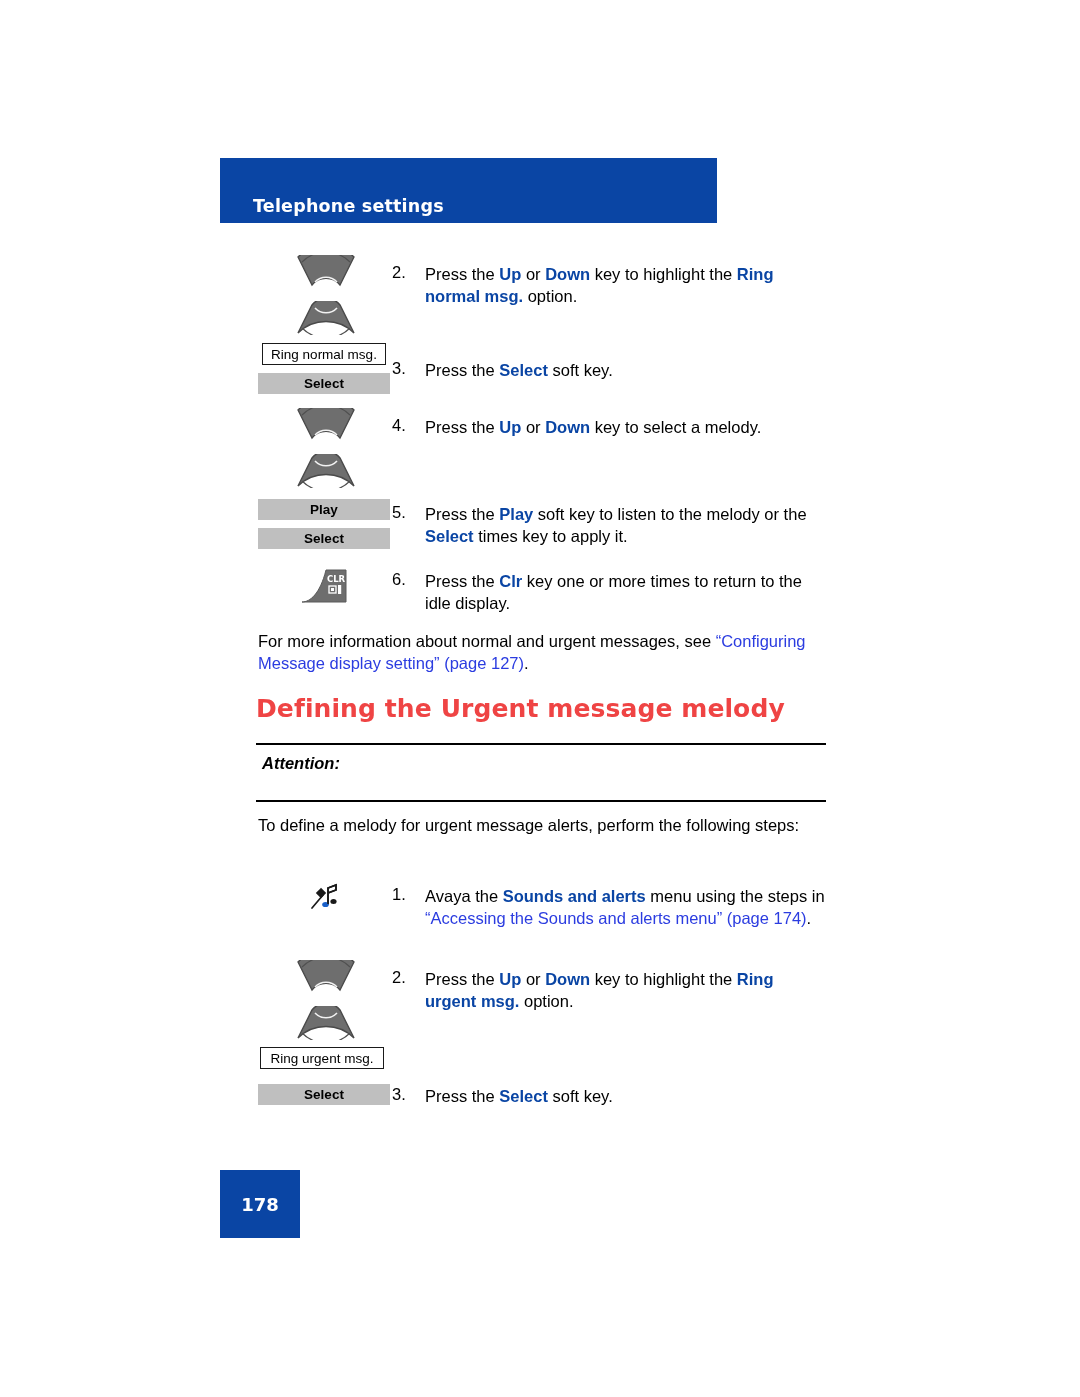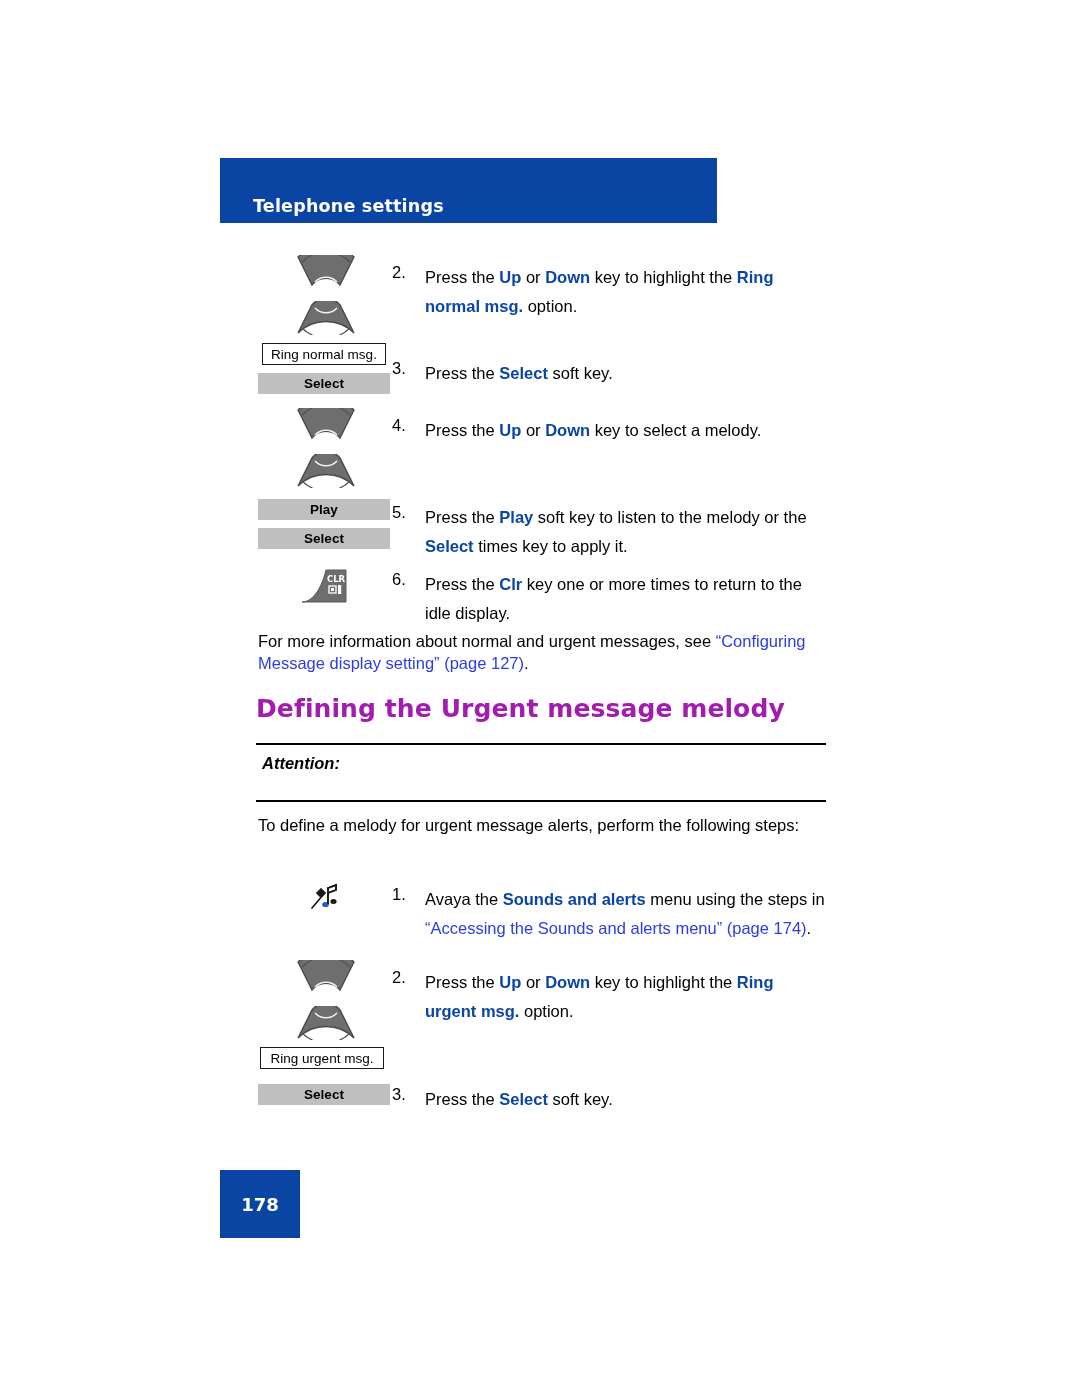--- a/index.html
+++ b/index.html
@@ -21,21 +21,21 @@
   .banner-title{
     position:absolute;left:33px;bottom:7px;
     color:#ffffff;font-weight:bold;font-size:17.5px;
     letter-spacing:.2px;
     font-family:"DejaVu Sans","Liberation Sans",sans-serif;
   }
   .num{
     position:absolute;font-size:16.5px;color:#000;
   }
   .txt{
-    position:absolute;font-size:16.5px;line-height:29px;color:#000;
+    position:absolute;font-size:16.5px;line-height:22px;color:#000;
   }
   b.bl{color:#0a45a4;font-weight:bold;}
   .lnk{color:#2b3ce0;}
 
   
   .rocker{position:absolute;width:60px;height:80px;}
   .wedge{position:absolute;left:0;width:60px;height:34px;}
   .wedge svg{display:block;}
 
   
@@ -56,21 +56,21 @@
   .clrkey{position:absolute;width:48px;height:36px;}
 
   
   .sndicon{position:absolute;width:36px;height:32px;}
 
   
   .para{position:absolute;font-size:16.5px;line-height:22px;color:#000;}
 
   
   .h1{
-    position:absolute;color:#a21caf;font-weight:bold;
+    position:absolute;color:#ef4444;font-weight:bold;
     font-size:25px;letter-spacing:.1px;
     font-family:"DejaVu Sans","Liberation Sans",sans-serif;
   }
 
   
   .rule{position:absolute;background:#000000;height:2.4px;}
   .att-label{position:absolute;font-size:16.5px;font-weight:bold;font-style:italic;color:#000;text-align:center;}
   .att-body{position:absolute;font-size:16.5px;line-height:22px;color:#000;}
 
   

